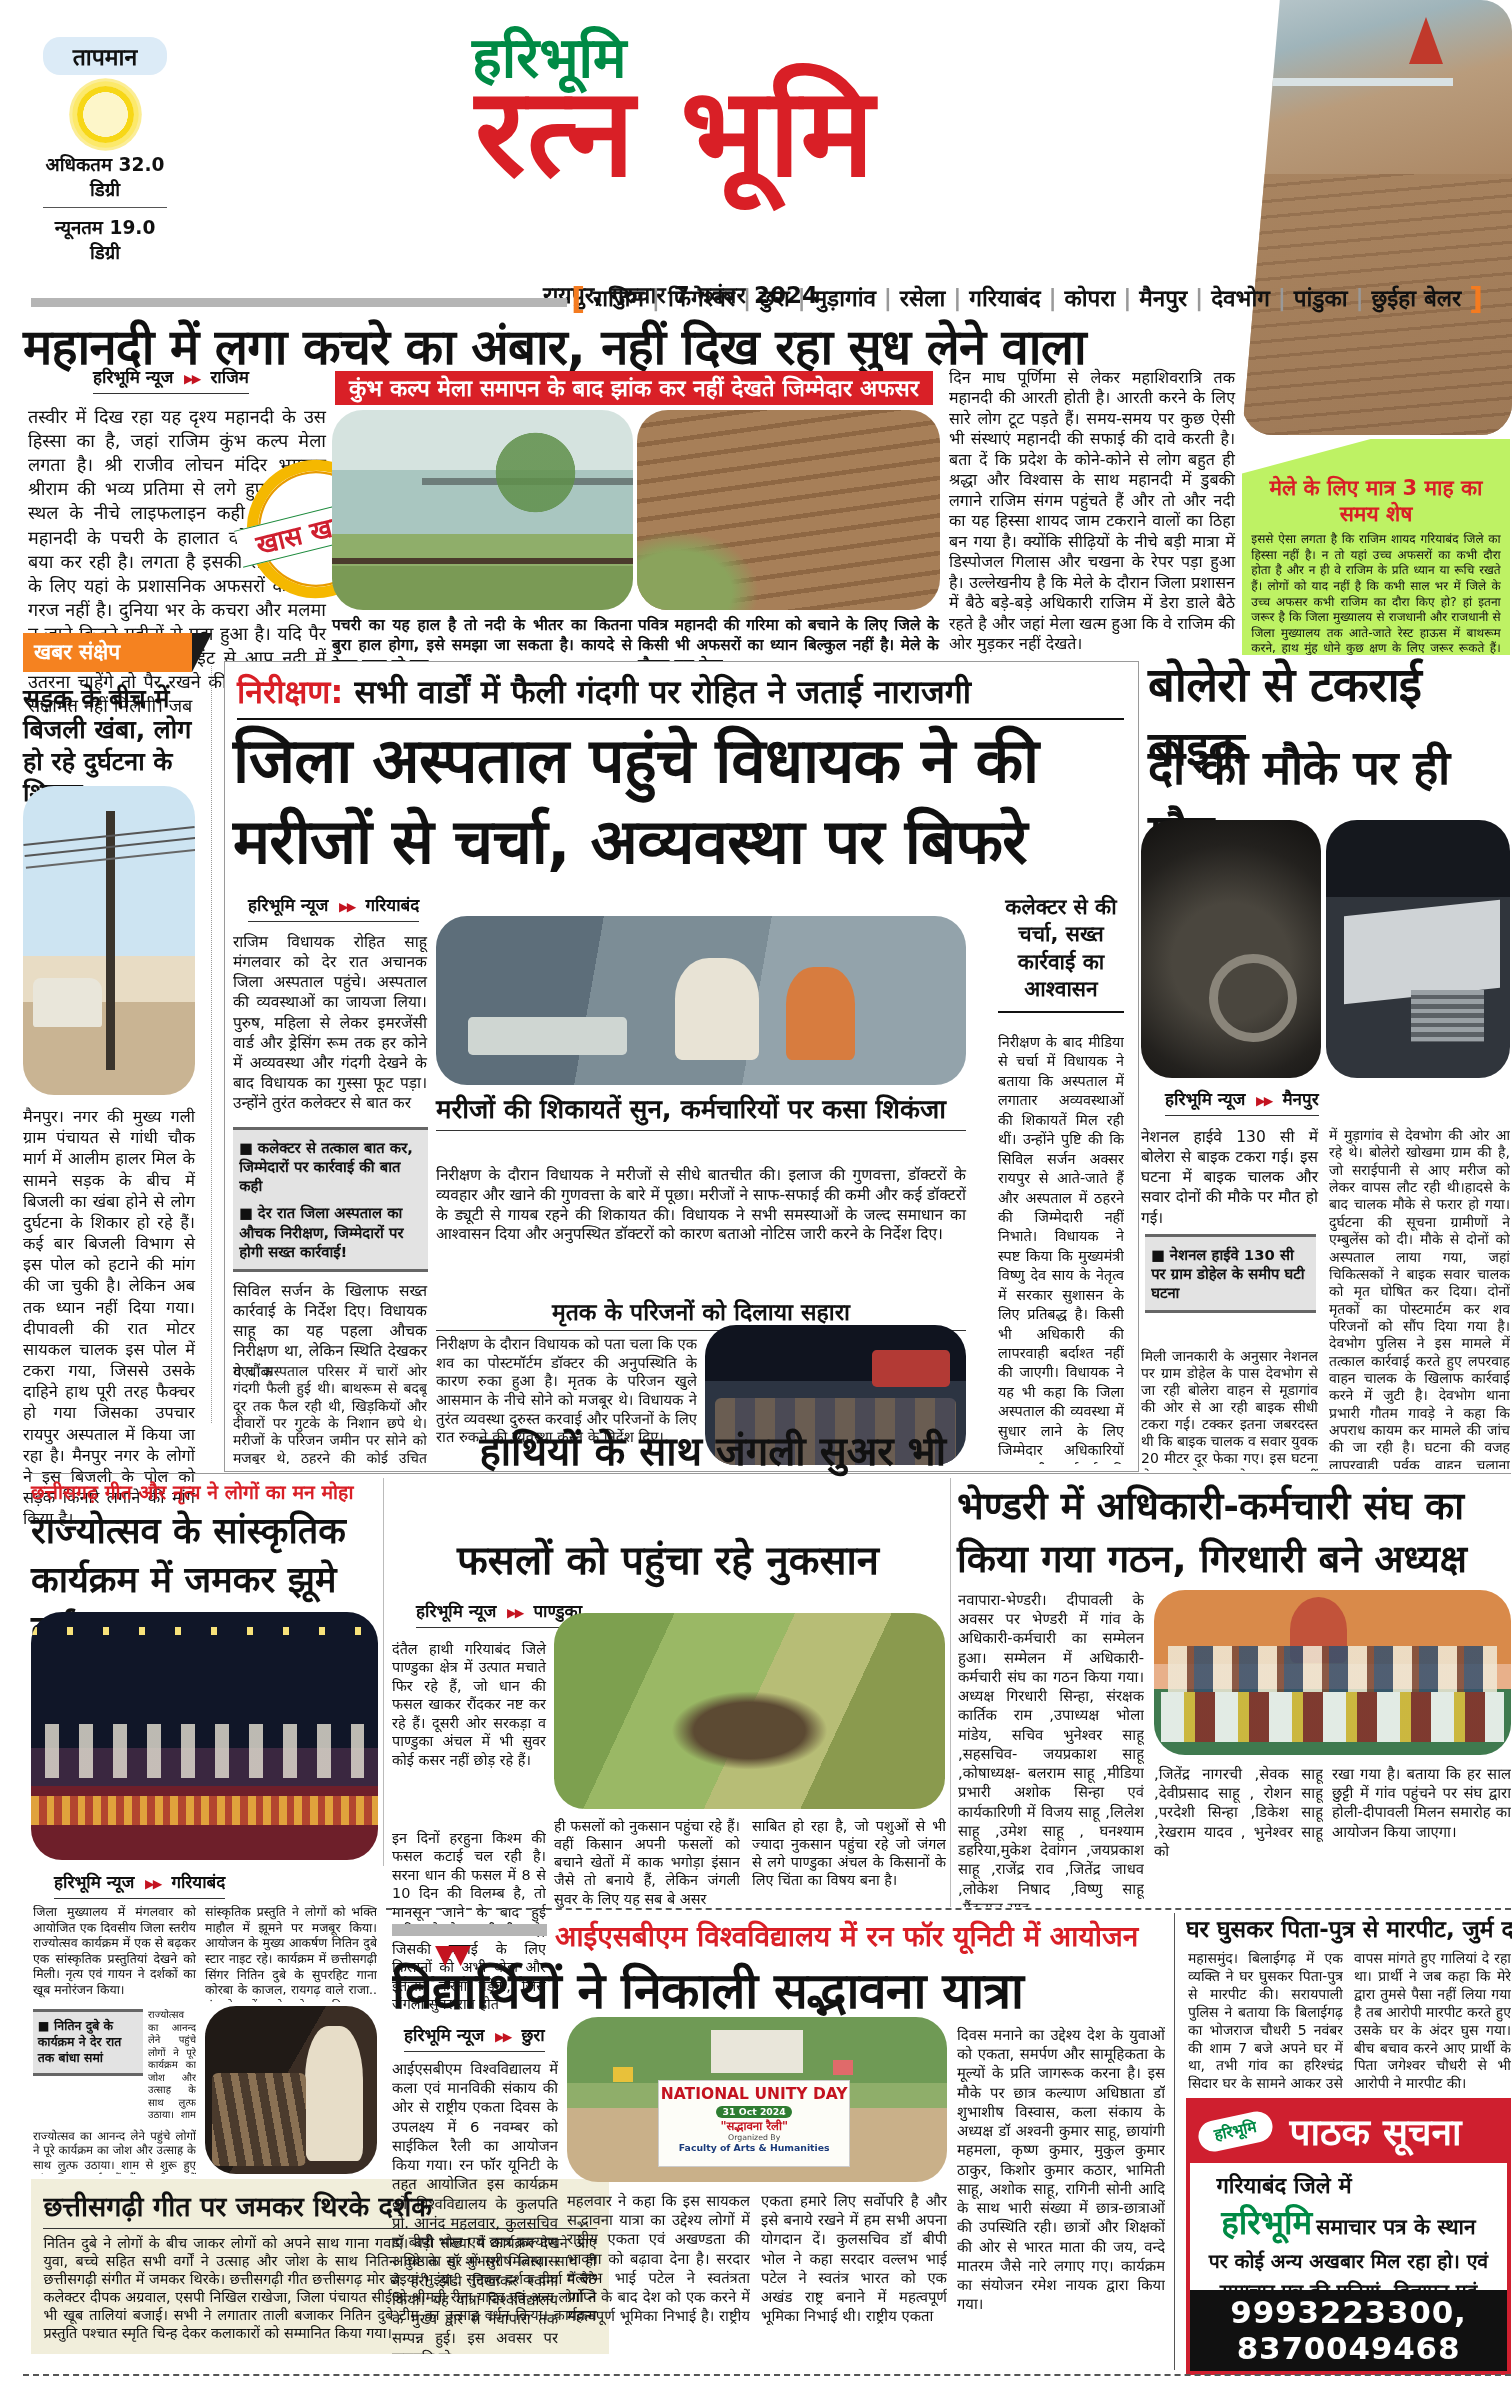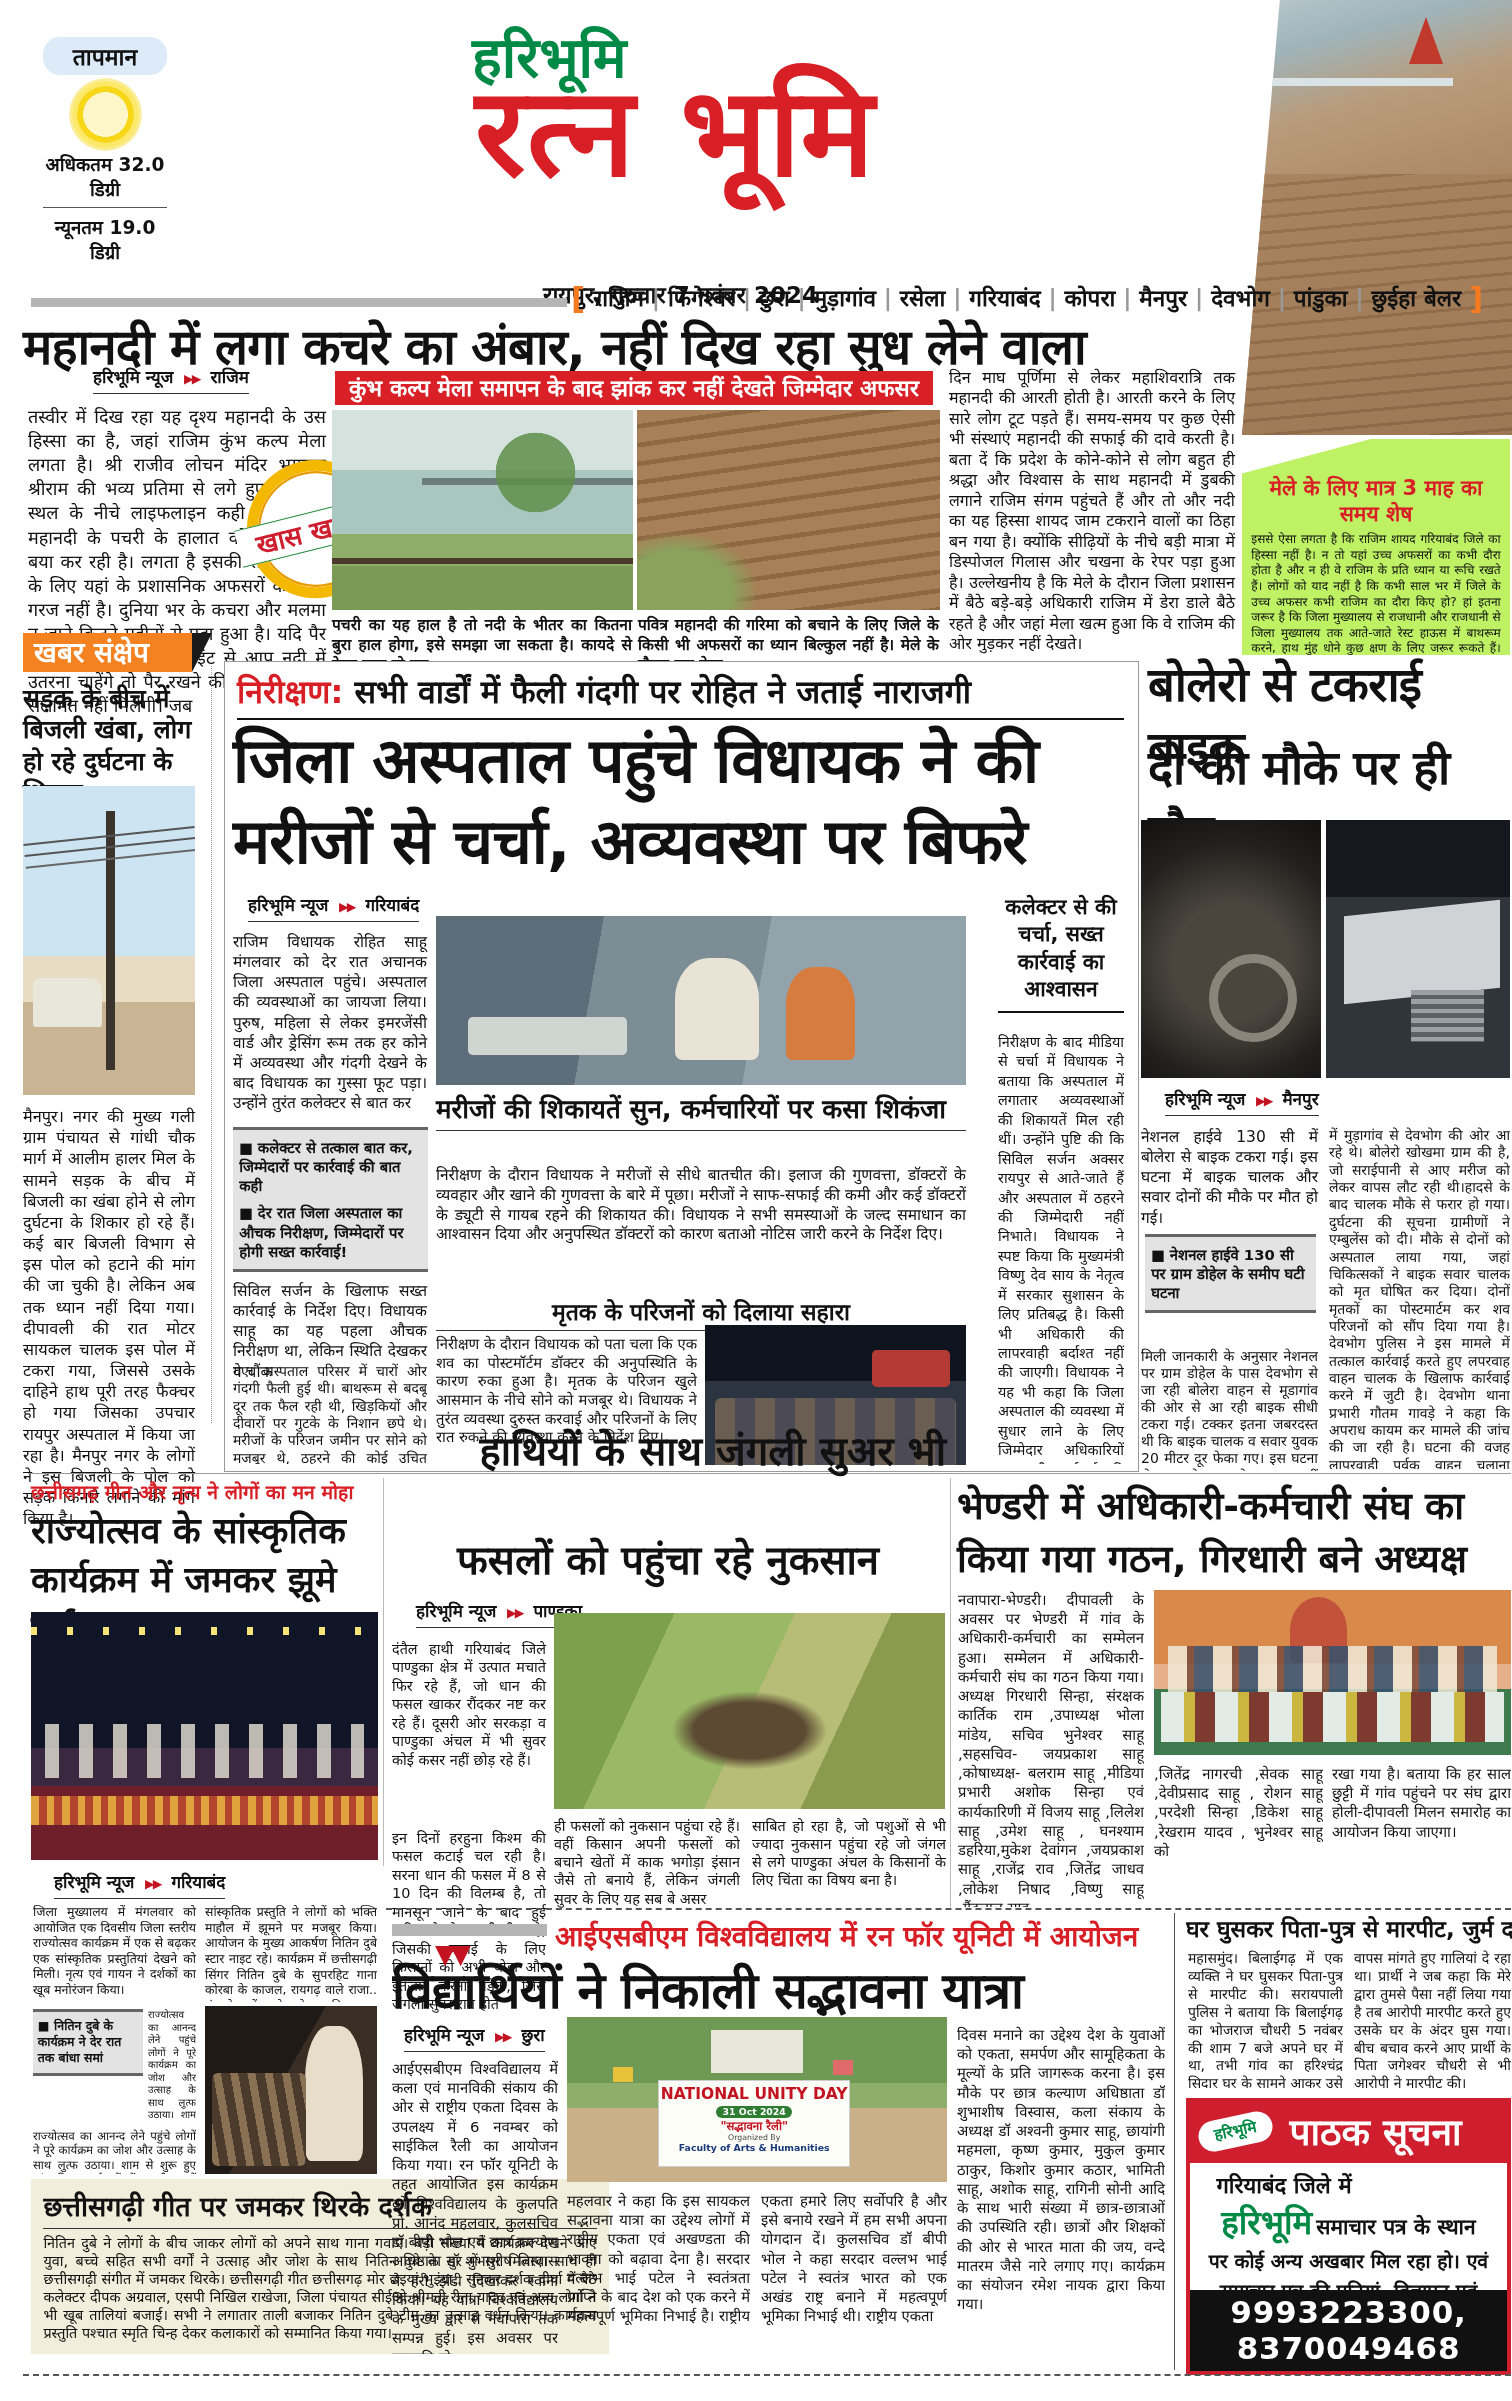--- a/index.html
+++ b/index.html
@@ -1,20 +1,20 @@
 <!DOCTYPE html>
 <html style="font-size:12.4px"><head>
 <meta charset="utf-8">
 <style>
   html,body{margin:0;padding:0;background:#ffffff;}
   body{width:1512px;height:2401px;position:relative;font-family:"DejaVu Sans","Liberation Sans",sans-serif;color:#111;}
   .abs{position:absolute;}
   .just{text-align:justify;}
   .b{font-weight:bold;}
-  .photo{background:#888;overflow:hidden;position:absolute;}
+  .photo{background:#888;overflow:hidden;position:absolute;border-radius:31px;}
   .byline{font-weight:bold;font-size:17px;border-bottom:1.6px solid #333;padding-bottom:4.7px;white-space:nowrap;}
   .byline .arr{color:#c41320;font-size:12.4px;letter-spacing:-1.6px;padding:0 4.7px;}
   .graybox{background:#e3e3e3;border-top:3.1px solid #666;border-bottom:3.1px solid #666;padding:7.8px 6.2px;font-weight:bold;}
   .graybox .bl{color:#111;margin-right:4.7px;}
   .dashline{border-top:2.3px dashed #555;}
   .vrule{border-left:0.8px solid #bbb;}
   h1,h2,h3,p{margin:0;padding:0;}
 </style>
 </head>
 <body>
@@ -71,21 +71,21 @@
 <p class="abs just b" style="left:638px;top:615px;width:301px;font-size:15.5px;line-height:1.3;">पवित्र महानदी की गरिमा को बचाने के लिए जिले के किसी भी अफसरों का ध्यान बिल्कुल नहीं है। मेले के दौरान पूरा तेरह</p>
 
 <p class="abs just" style="left:949px;top:368px;width:286px;font-size:16px;line-height:1.28;">दिन माघ पूर्णिमा से लेकर महाशिवरात्रि तक महानदी की आरती होती है। आरती करने के लिए सारे लोग टूट पड़ते हैं। समय-समय पर कुछ ऐसी भी संस्थाएं महानदी की सफाई की दावे करती है। बता दें कि प्रदेश के कोने-कोने से लोग बहुत ही श्रद्धा और विश्वास के साथ महानदी में डुबकी लगाने राजिम संगम पहुंचते हैं और तो और नदी का यह हिस्सा शायद जाम टकराने वालों का ठिहा बन गया है। क्योंकि सीढ़ियों के नीचे बड़ी मात्रा में डिस्पोजल गिलास और चखना के रेपर पड़ा हुआ है। उल्लेखनीय है कि मेले के दौरान जिला प्रशासन में बैठे बड़े-बड़े अधिकारी राजिम में डेरा डाले बैठे रहते है और जहां मेला खत्म हुआ कि वे राजिम की ओर मुड़कर नहीं देखते।</p>
 
 <div class="abs" style="left:1242px;top:439px;width:268px;height:216px;background:#bef264;clip-path:polygon(0 16%,48% 0,100% 0,100% 100%,0 100%);padding:0;">
   <div style="margin:36px 11px 4.7px;text-align:center;color:#d91f26;font-weight:bold;font-size:21px;line-height:1.25;">मेले के लिए मात्र 3 माह का समय शेष</div>
   <p class="just" style="margin:3.1px 9.3px;font-size:12px;line-height:1.3;">इससे ऐसा लगता है कि राजिम शायद गरियाबंद जिले का हिस्सा नहीं है। न तो यहां उच्च अफसरों का कभी दौरा होता है और न ही वे राजिम के प्रति ध्यान या रूचि रखते हैं। लोगों को याद नहीं है कि कभी साल भर में जिले के उच्च अफसर कभी राजिम का दौरा किए हो? हां इतना जरूर है कि जिला मुख्यालय से राजधानी और राजधानी से जिला मुख्यालय तक आते-जाते रेस्ट हाऊस में बाथरूम करने, हाथ मुंह धोने कुछ क्षण के लिए जरूर रूकते हैं। अब मेले के लिए मात्र 3 माह का समय शेष रह गया है। जब एक महीना बचा रहेगा तो ऐसे दौड़धूप करेंगे जैसे राजिम को स्वर्ग बना देंगे।</p>
 </div>
 
 <div class="abs" style="left:23px;top:633px;width:169px;height:39px;background:#f58220;">
-  <span style="color:#fff;font-weight:bold;font-size:28px;line-height:39px;padding-left:11px;">खबर संक्षेप</span>
+  <span style="color:#fff;font-weight:bold;font-size:21px;line-height:39px;padding-left:11px;">खबर संक्षेप</span>
   <span style="position:absolute;right:-20px;top:0;width:0;height:0;border-top:39px solid #1a1a1a;border-right:20px solid transparent;"></span>
 </div>
 <h3 class="abs" style="left:23px;top:683px;width:172px;font-size:25px;line-height:1.25;font-weight:bold;">सड़क के बीच में बिजली खंबा, लोग हो रहे दुर्घटना के शिकार</h3>
 <div class="photo" style="left:23px;top:786px;width:172px;height:309px;background:linear-gradient(#cde4f2 0 55%,#e8dcc4 55% 70%,#c9b493 70% 100%);">
   <div style="position:absolute;left:48%;top:8%;width:9.3px;height:84%;background:#3a342c;"></div>
   <div style="position:absolute;left:0;top:16%;width:100%;height:1.6px;background:#555;transform:rotate(-6deg);box-shadow:0 11px 0 #555,0 23px 0 #666;"></div>
   <div style="position:absolute;left:6%;top:62%;width:40%;height:16%;background:#e9e6da;border-radius:7.8px 12.4px 3.1px 3.1px;"></div>
 </div>
 <p class="abs just" style="left:23px;top:1106px;width:172px;font-size:16.3px;line-height:1.3;">मैनपुर। नगर की मुख्य गली ग्राम पंचायत से गांधी चौक मार्ग में आलीम हालर मिल के सामने सड़क के बीच में बिजली का खंबा होने से लोग दुर्घटना के शिकार हो रहे हैं। कई बार बिजली विभाग से इस पोल को हटाने की मांग की जा चुकी है। लेकिन अब तक ध्यान नहीं दिया गया। दीपावली की रात मोटर सायकल चालक इस पोल में टकरा गया, जिससे उसके दाहिने हाथ पूरी तरह फैक्चर हो गया जिसका उपचार रायपुर अस्पताल में किया जा रहा है। मैनपुर नगर के लोगों ने इस बिजली के पोल को सड़क किनारे लगाने की मांग किया है।</p>
 

